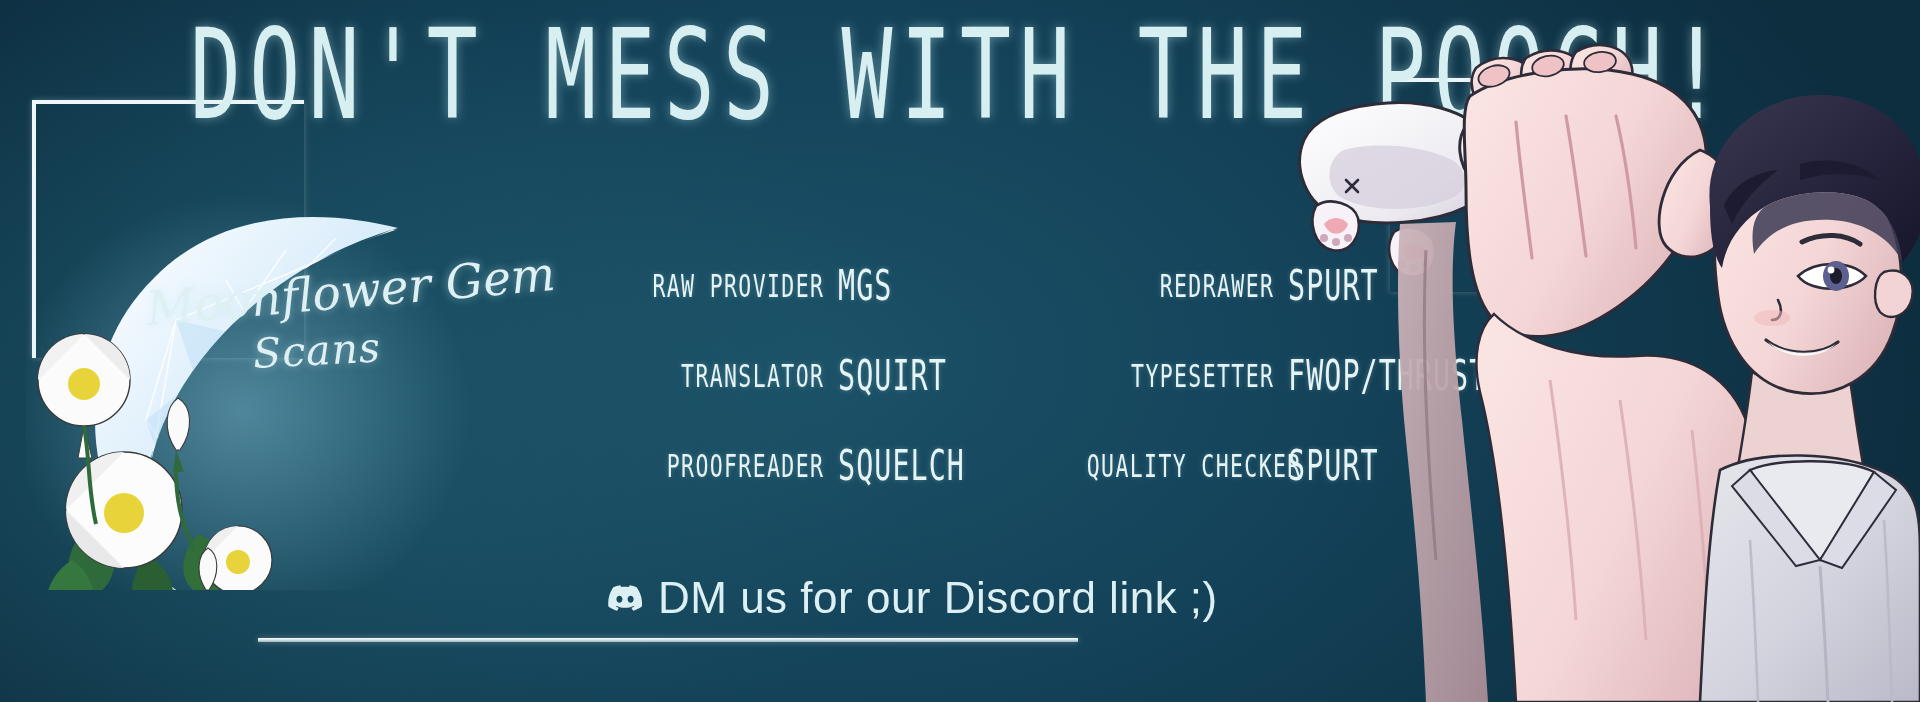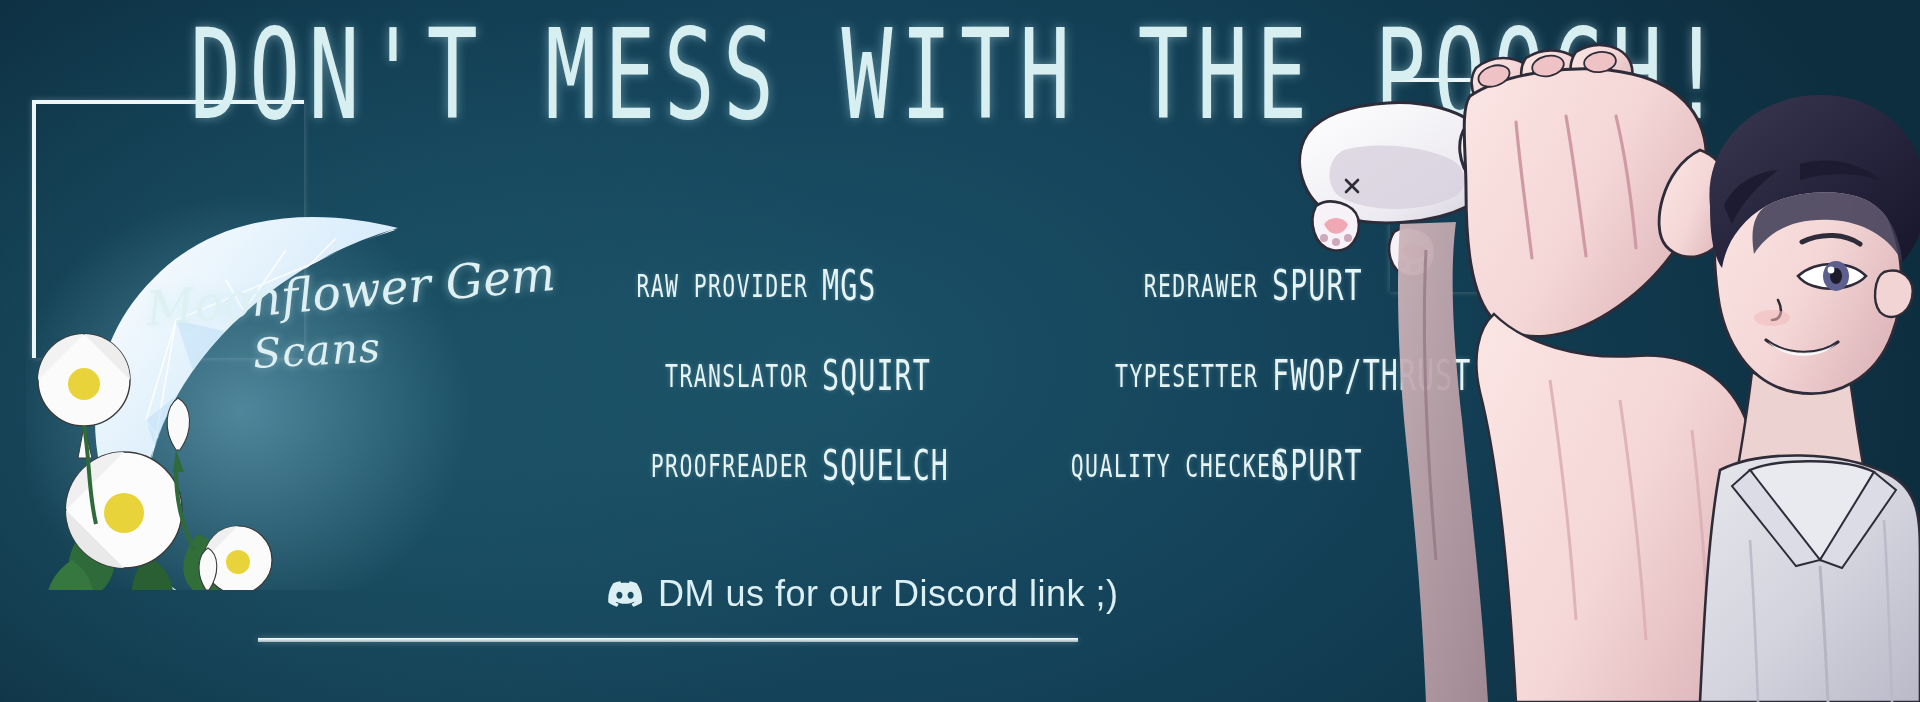--- a/index.html
+++ b/index.html
@@ -95,21 +95,21 @@
   .logo-line2 {
     font-size:41px;
     margin-top:8px;
     letter-spacing:1px;
     transform:rotate(-3deg) translateX(6px);
   }
 
   
   .credits {
     position:absolute;
-    left:600px; top:240px;
+    left:616px; top:240px;
     display:grid;
     grid-template-columns:210px 230px 220px 230px;
     grid-auto-rows:90px;
     align-items:center;
   }
   .role, .name {
     color:#e6f4f6;
     font-family:"DejaVu Sans Mono", monospace;
     font-weight:300;
     transform:scaleY(1.30) scaleX(0.86);
@@ -137,21 +137,21 @@
     left:608px; top:573px;
     display:flex;
     align-items:center;
     gap:16px;
   }
   .discord-icon { width:34px; height:26px; display:block; }
   .discord-text {
     color:#dceff2;
     font-family:"Liberation Sans", sans-serif;
     font-weight:300;
-    font-size:36px;
+    font-size:44px;
     letter-spacing:0.5px;
     white-space:nowrap;
   }
 
   
   .art { position:absolute; right:0; top:0; width:640px; height:702px; }
 </style>
 </head>
 <body>
 

